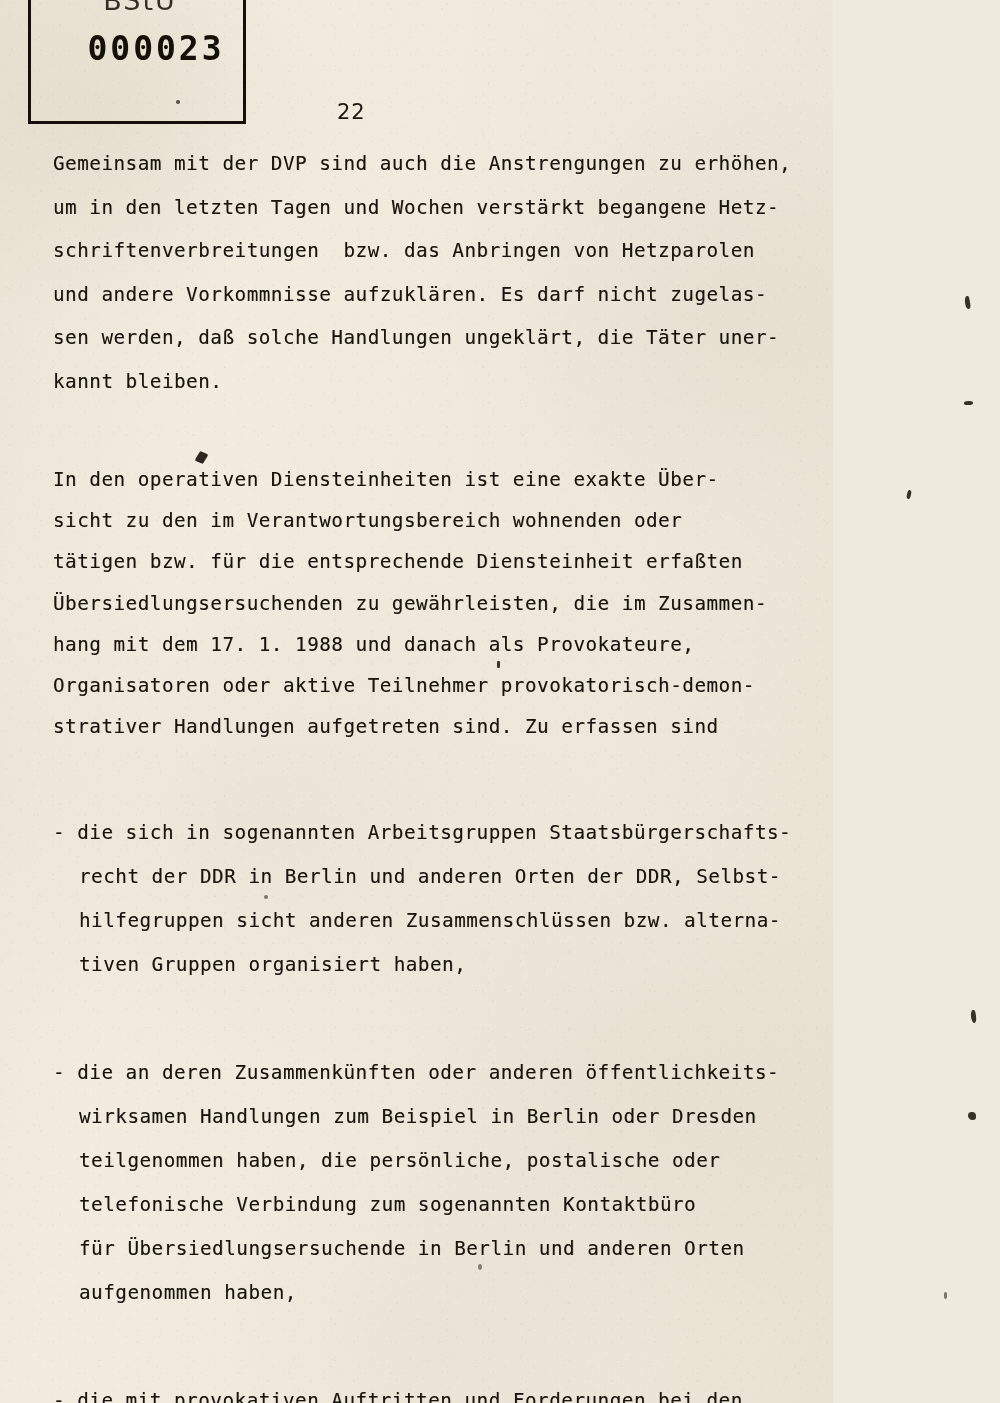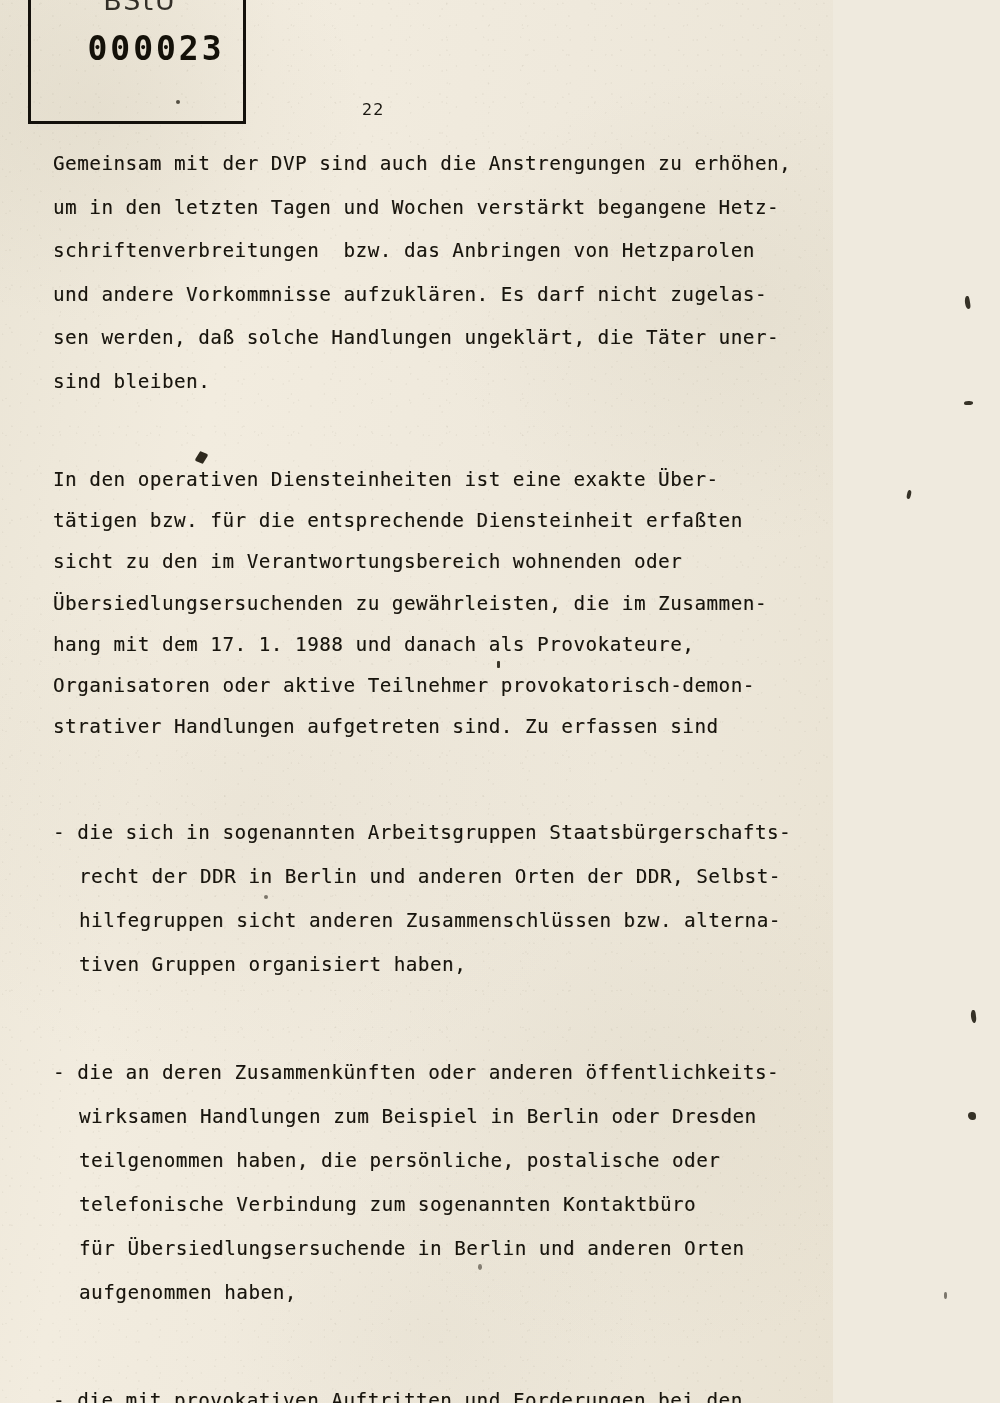--- a/index.html
+++ b/index.html
@@ -84,24 +84,23 @@
     color: #141109;
     font-weight: 700;
   }
 
   
   .page-number {
     position: absolute;
     left: 337px;
     top: 100px;
     font-family: "DejaVu Sans", sans-serif;
-    font-size: 16px;
+    font-size: 21px;
     color: #1a1710;
     letter-spacing: 1px;
-    margin-left: 25px;
   }
 
   
   .body-text {
     position: absolute;
     left: 45px;
     top: 134px;
     width: 880px;
   }
   .para {
@@ -187,27 +186,27 @@
 
   <div class="page-number">22</div>
 
   <div class="body-text" id="body-text">
       <div class="para">
         <div class="line">Gemeinsam mit der DVP sind auch die Anstrengungen zu erhöhen,</div>
         <div class="line">um in den letzten Tagen und Wochen verstärkt begangene Hetz-</div>
         <div class="line">schriftenverbreitungen  bzw. das Anbringen von Hetzparolen</div>
         <div class="line">und andere Vorkommnisse aufzuklären. Es darf nicht zugelas-</div>
         <div class="line">sen werden, daß solche Handlungen ungeklärt, die Täter uner-</div>
-        <div class="line">sind bleiben.</div>
+        <div class="line">kannt bleiben.</div>
       </div>
       <div class="gap-md"></div>
       <div class="para tight">
         <div class="line">In den operativen Diensteinheiten ist eine exakte Über-</div>
+        <div class="line">sicht zu den im Verantwortungsbereich wohnenden oder</div>
         <div class="line">tätigen bzw. für die entsprechende Diensteinheit erfaßten</div>
-        <div class="line">sicht zu den im Verantwortungsbereich wohnenden oder</div>
         <div class="line">Übersiedlungsersuchenden zu gewährleisten, die im Zusammen-</div>
         <div class="line">hang mit dem 17. 1. 1988 und danach als Provokateure,</div>
         <div class="line">Organisatoren oder aktive Teilnehmer provokatorisch-demon-</div>
         <div class="line">strativer Handlungen aufgetreten sind. Zu erfassen sind</div>
       </div>
       <div class="gap-lg"></div>
       <div class="para bullet-item">
         <div class="line">- die sich in sogenannten Arbeitsgruppen Staatsbürgerschafts-</div>
         <div class="line cont">recht der DDR in Berlin und anderen Orten der DDR, Selbst-</div>
         <div class="line cont">hilfegruppen sicht anderen Zusammenschlüssen bzw. alterna-</div>

